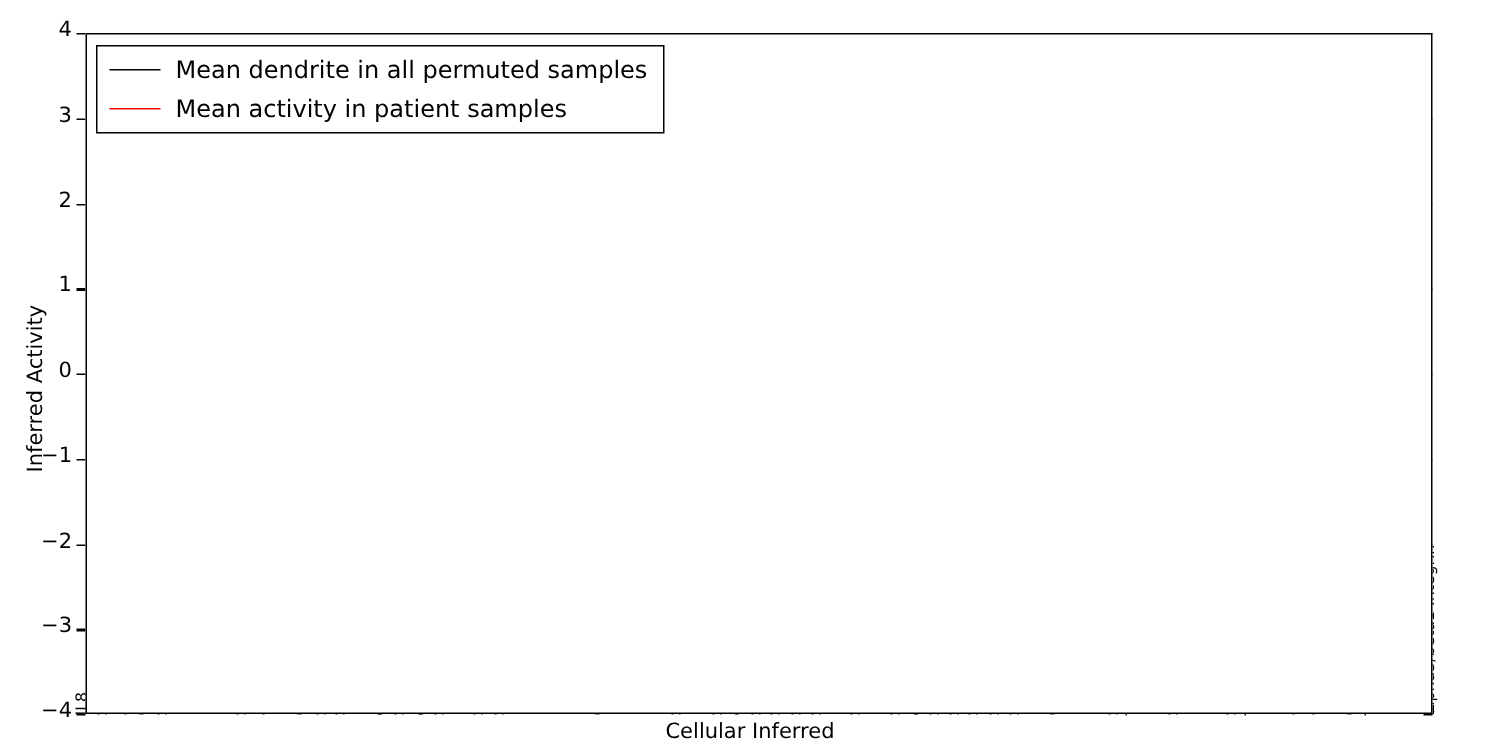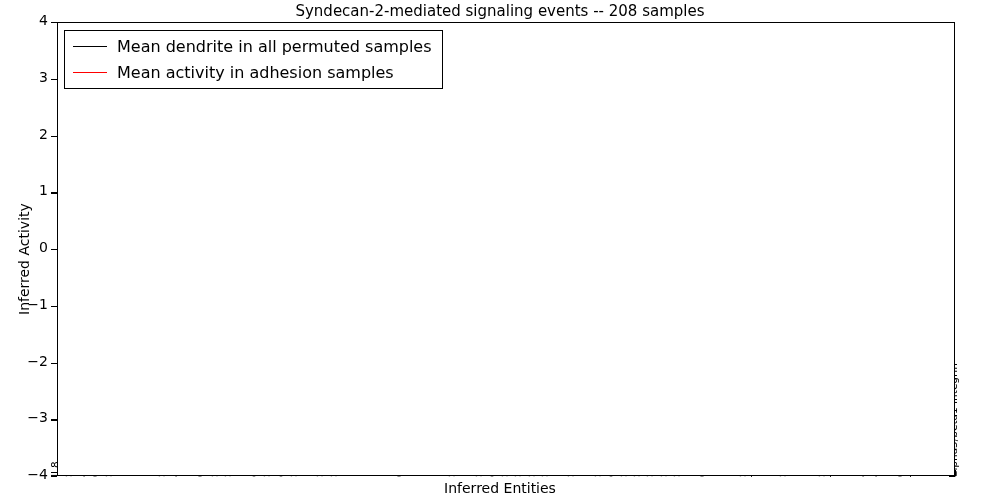--- a/index.html
+++ b/index.html
@@ -57,24 +57,23 @@
   }
   .legend-row{display:flex;align-items:center;gap:10px;}
   .legend-swatch{display:block;width:34px;height:0;border-top-width:1.6px;border-top-style:solid;}
   .legend-text{font-size:16px;color:#000;white-space:nowrap;}
 </style>
 </head>
 <body>
 
 <div id="fig">
 
-  <div class="title">Syndecan-2-mediated signaling events -- 208 samples</div>
 
   <div class="ylabel">Inferred Activity</div>
-  <div class="xlabel">Inferred Entities</div>
+  <div class="xlabel">Cellular Inferred</div>
 
   <div id="yaxis">
       <div class="ylab-wrap" style="top: 466px;">−4</div>
       <div class="ytick-mark" style="top: 476px;"></div>
       <div class="ytick-mark-in" style="top: 476px;"></div>
       <div class="ylab-wrap" style="top: 409.25px;">−3</div>
       <div class="ytick-mark" style="top: 419.25px;"></div>
       <div class="ytick-mark-in" style="top: 419.25px;"></div>
       <div class="ylab-wrap" style="top: 352.5px;">−2</div>
       <div class="ytick-mark" style="top: 362.5px;"></div>
@@ -250,17 +249,17 @@
 
   <div class="plot-frame"></div>
 
   <div class="legend">
     <div class="legend-row">
       <span class="legend-swatch" style="border-top-color:#000000"></span>
       <span class="legend-text">Mean dendrite in all permuted samples</span>
     </div>
     <div class="legend-row">
       <span class="legend-swatch" style="border-top-color:#ff0000"></span>
-      <span class="legend-text">Mean activity in adhesion samples</span>
+      <span class="legend-text">Mean activity in patient samples</span>
     </div>
   </div>
 
 </div>
 
 </body></html>

